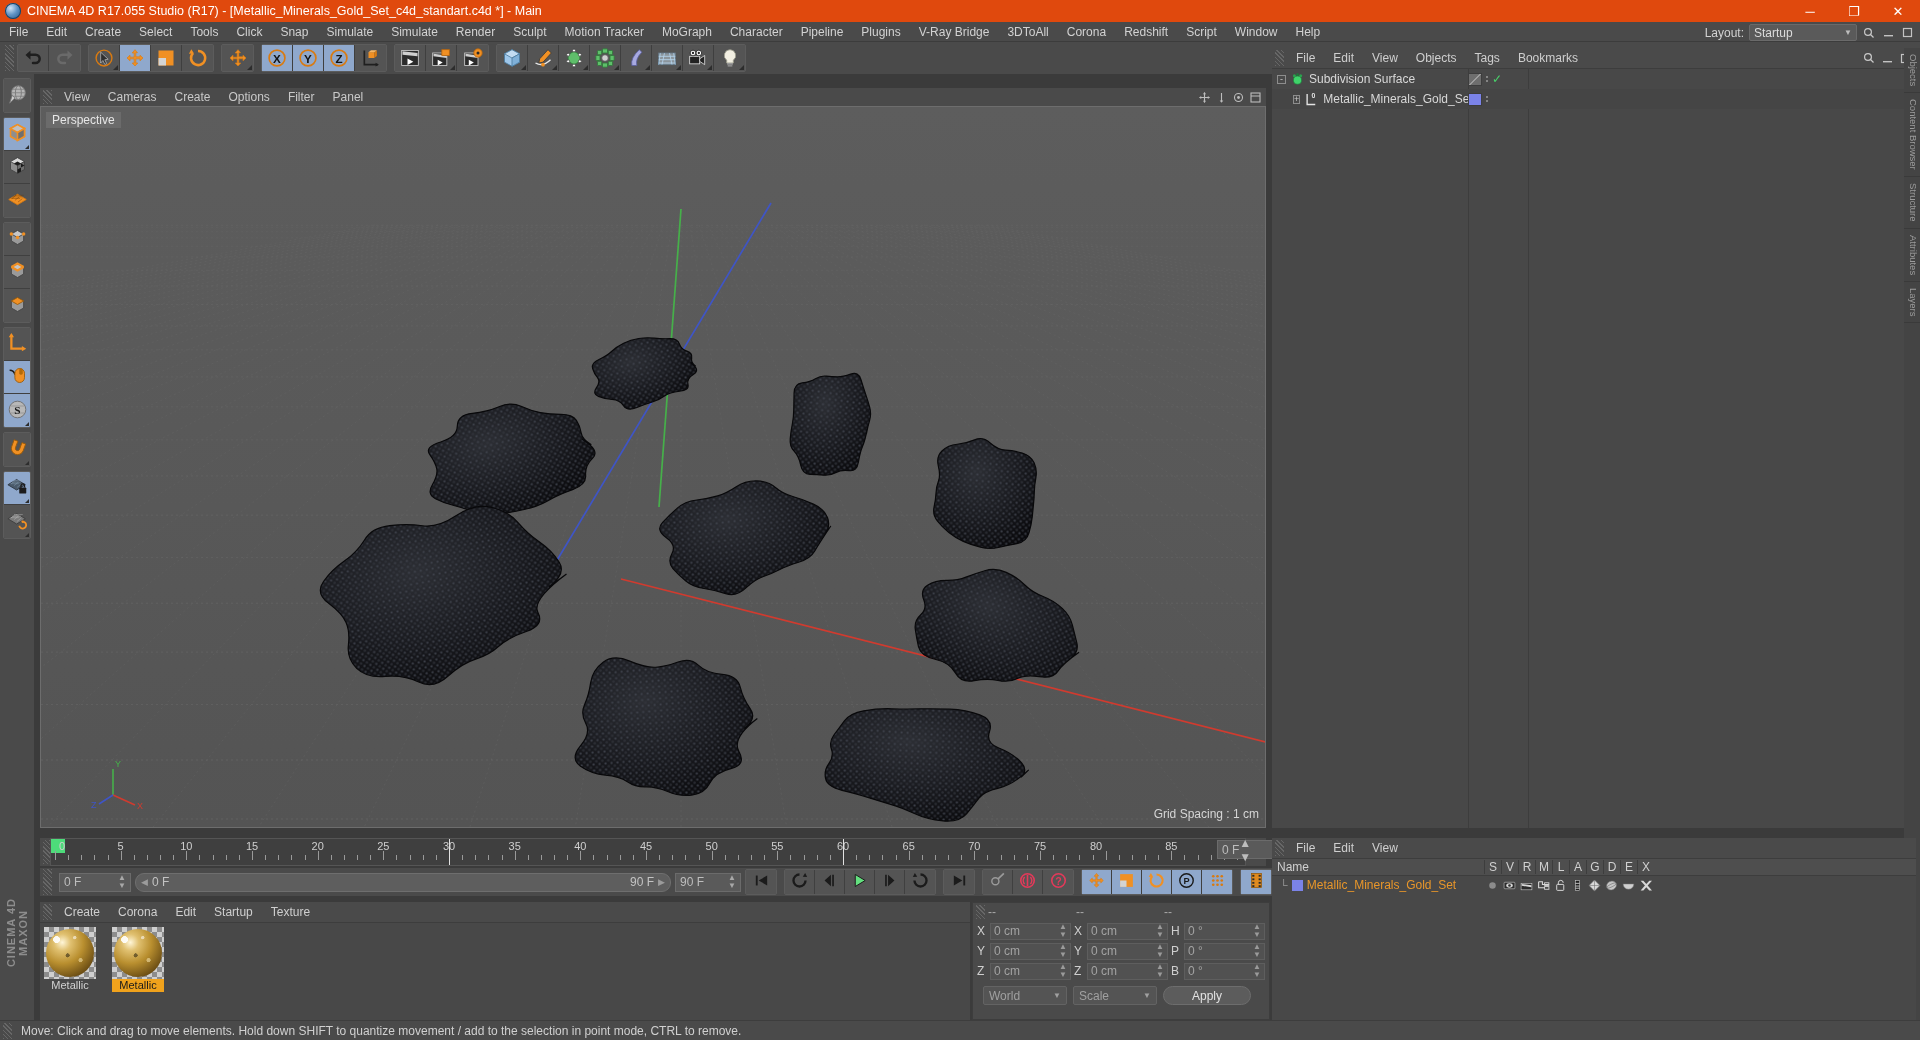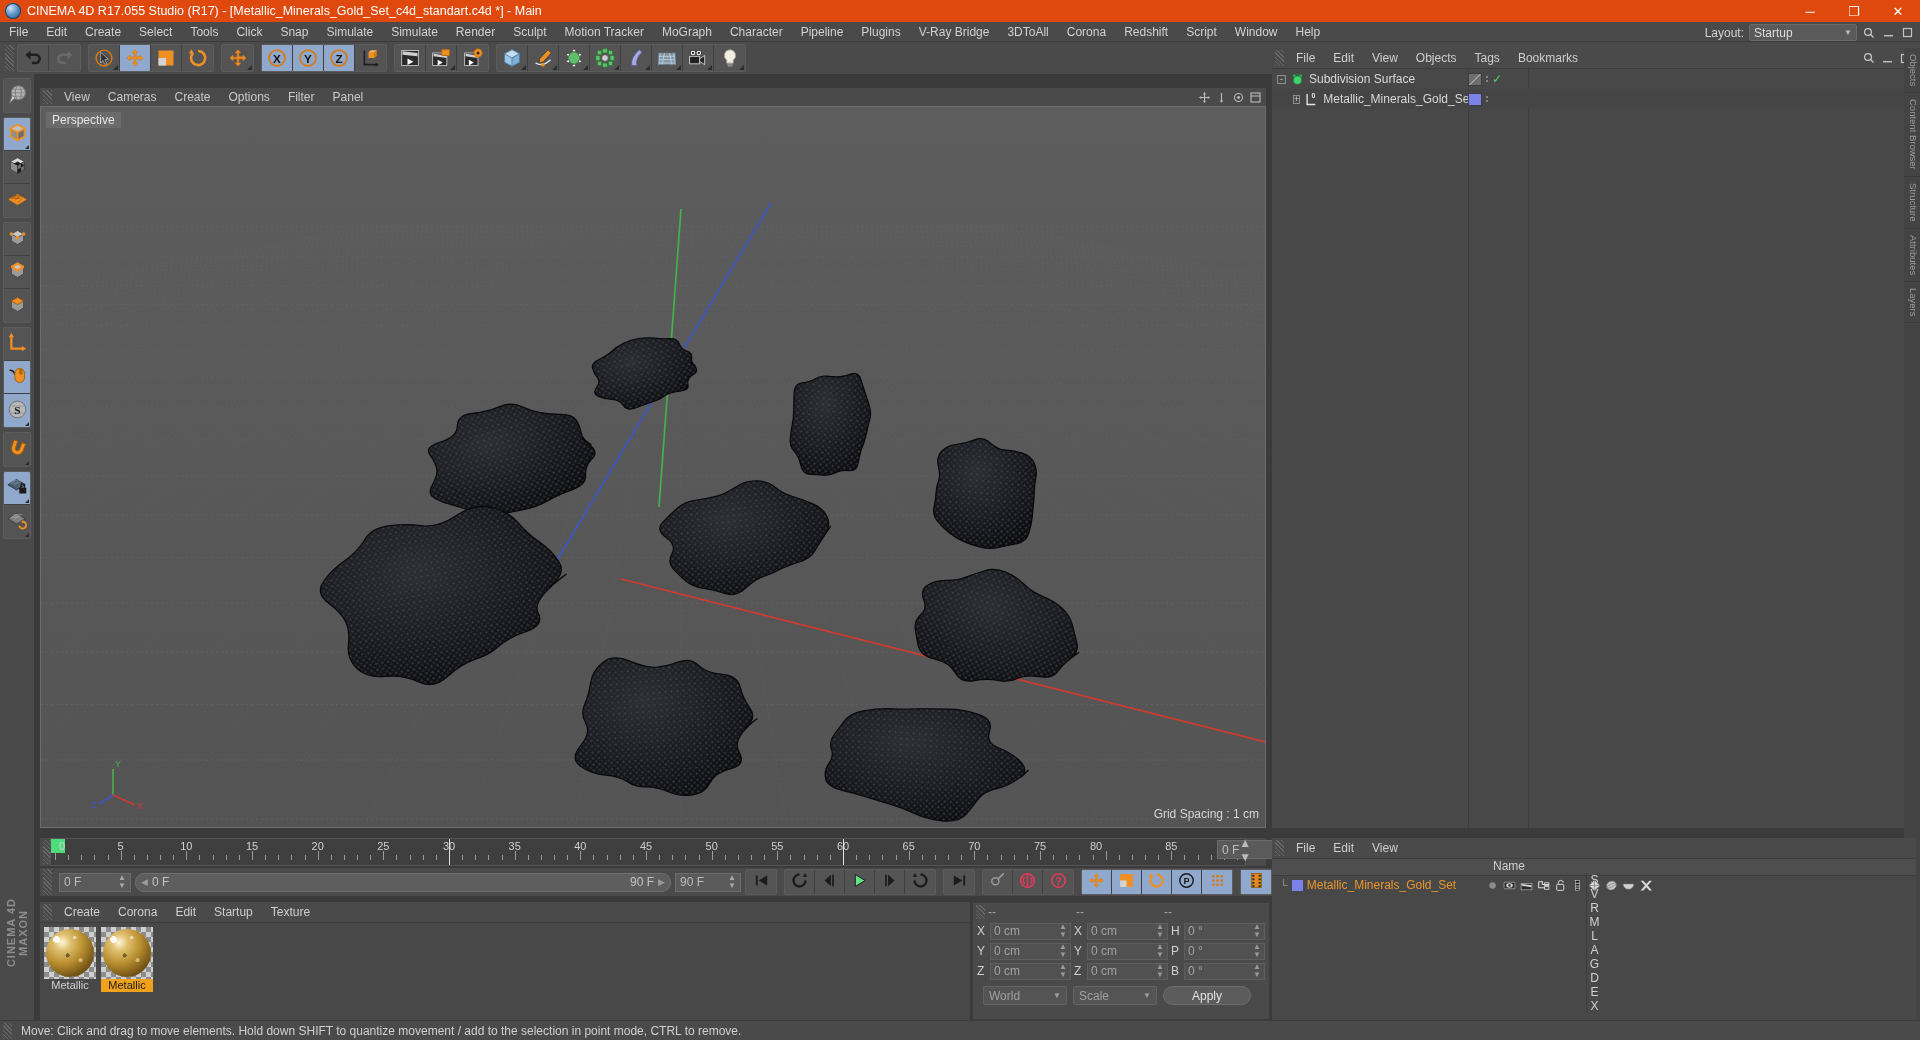--- a/index.html
+++ b/index.html
@@ -161,21 +161,21 @@
   .capply{width:88px;height:19px;background:#5c5c5c;border:1px solid #6d6d6d;border-radius:10px;
     display:flex;align-items:center;justify-content:center;font-size:12px;color:#e2e2e2;}
 
   
   .attr{position:absolute;left:1272px;top:838px;width:644px;height:182px;background:#4a4a4a;}
   .attr-menubar{height:20px;display:flex;align-items:center;}
   .attr-menubar .mi{padding:0 9px;color:#cfcfcf;font-size:12px;line-height:20px;}
   .attr-body{position:absolute;left:0;top:20px;width:644px;height:162px;background:#484848;
     border-top:1px solid #3d3d3d;}
   .attr-hdr{height:17px;display:flex;align-items:center;font-size:12px;color:#d0d0d0;
-    background:#4e4e4e;border-bottom:1px solid #3d3d3d;flex-direction:column;}
+    background:#4e4e4e;border-bottom:1px solid #3d3d3d;}
   .attr-hdr .nm{width:212px;padding-left:5px;}
   .attr-hdr .c{width:17px;text-align:center;border-left:1px solid #3d3d3d;}
   .attr-row{height:18px;display:flex;align-items:center;font-size:12px;color:#e8962a;}
   .attr-row .nm{width:212px;display:flex;align-items:center;gap:4px;padding-left:8px;}
   .attr-row .c{width:17px;display:flex;align-items:center;justify-content:center;}
 
   
   .statusbar{position:absolute;left:0;bottom:0;width:1920px;height:20px;background:#4a4a4a;
     display:flex;align-items:center;gap:6px;border-top:1px solid #3d3d3d;}
   .statusbar .txt{font-size:12px;color:#d0d0d0;}
@@ -1176,21 +1176,21 @@
     <div class="grip" style="height:16px;"></div>
     <div id="mm-menu" style="display:flex;">
         <div class="mi">Create</div>
         <div class="mi">Corona</div>
         <div class="mi">Edit</div>
         <div class="mi">Startup</div>
         <div class="mi">Texture</div>
       </div>
   </div>
   <div class="mm-body">
-    <div id="mm-items" style="display:flex;gap:5px;">
+    <div id="mm-items" style="display:flex;gap:16px;">
         <div class="mat">
           <div class="mat-sw">
             <div class="mat-ball"></div>
           </div>
           <div class="mat-name">Metallic</div>
         </div>
         <div class="mat sel">
           <div class="mat-sw">
             <div class="mat-ball"></div>
           </div>

